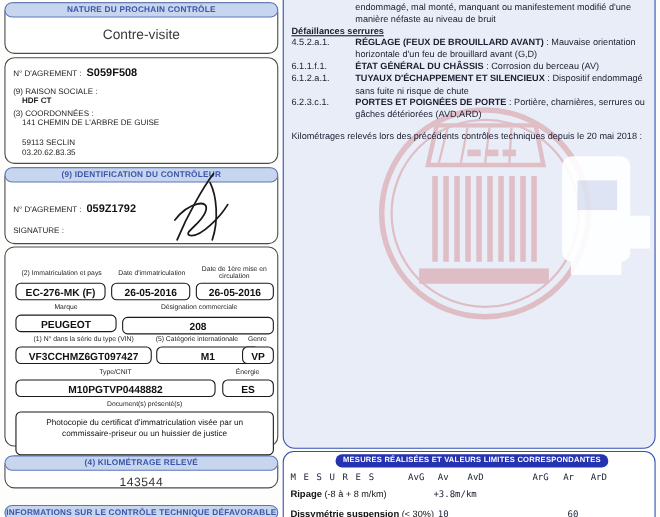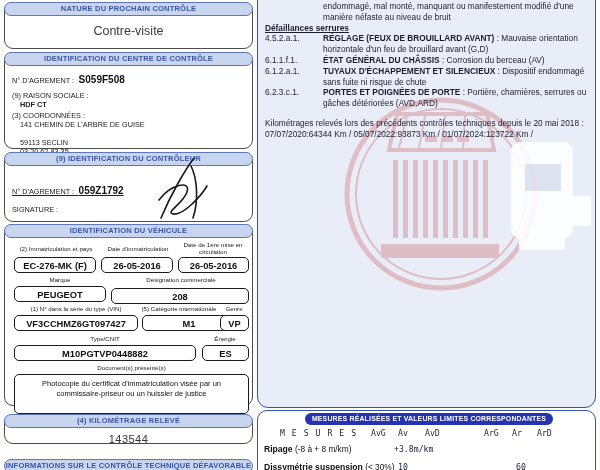--- a/index.html
+++ b/index.html
@@ -43,55 +43,53 @@
 </style>
 </head>
 <body>
 
 <div class="lbox" style="top:2px;height:47px;">
   <div class="lhead">NATURE DU PROCHAIN CONTRÔLE</div>
   <div class="cv">Contre-visite</div>
 </div>
 
 <div class="lbox" style="top:52px;height:97px;">
-  <div class="lhead">IDENTIFICATION DU CENTRE DE CONTRÔLE</div>
   <div style="padding:2px 7px 0 7px;">
     <div style="margin-top:1px;">
       <span class="lab7">N° D'AGREMENT :</span>
       <span class="bigval">S059F508</span>
     </div>
     <div class="lab7" style="margin-top:4px;">(9) RAISON SOCIALE :</div>
     <div class="lab7" style="margin-left:8px;font-weight:bold;">HDF CT</div>
     <div class="lab7" style="margin-top:2px;">(3) COORDONNÉES :</div>
     <div class="lab7" style="margin-left:8px;">141 CHEMIN DE L'ARBRE DE GUISE</div>
     <div class="lab7" style="margin-left:8px;margin-top:9px;">59113 SECLIN</div>
     <div class="lab7" style="margin-left:8px;">03.20.62.83.35</div>
   </div>
 </div>
 
 <div class="lbox" style="top:152px;height:70px;">
   <div class="lhead">(9) IDENTIFICATION DU CONTRÔLEUR</div>
   <div style="padding:2px 7px 0 7px;">
-    <div style="margin-top:12px;text-decoration:underline;">
+    <div style="margin-top:12px;">
       <span class="lab7">N° D'AGREMENT :</span>
       <span class="bigval">059Z1792</span>
     </div>
     <div class="lab7" style="margin-top:7px;">SIGNATURE :</div>
   </div>
   <svg class="sig" style="left:142px;top:3px;" width="70" height="66" viewBox="0 0 70 66">
     <g fill="none" stroke="#1a1a1a" stroke-width="1.6" stroke-linecap="round">
       <path d="M47,2 C38,14 24,38 14,62"></path>
       <path d="M12,44 C24,28 44,24 40,36 C36,48 18,56 26,58 C36,60 54,40 60,30"></path>
       <path d="M44,10 C50,22 52,44 46,62"></path>
     </g>
   </svg>
 </div>
 
 <div class="lbox" style="top:224px;height:182px;">
-  <div class="lhead">IDENTIFICATION DU VÉHICULE</div>
 
   <div class="vlabel" style="left:8px;top:21px;width:86px;">(2) Immatriculation et pays</div>
   <div class="vlabel" style="left:96px;top:21px;width:74px;">Date d'immatriculation</div>
   <div class="vlabel" style="left:172px;top:17px;width:72px;">Date de 1ère mise en circulation</div>
   <div class="vbox" style="left:9px;top:32px;width:82px;">EC-276-MK (F)</div>
   <div class="vbox" style="left:96px;top:32px;width:72px;">26-05-2016</div>
   <div class="vbox" style="left:173px;top:32px;width:71px;">26-05-2016</div>
 
   <div class="vlabel" style="left:9px;top:52px;width:92px;">Marque</div>
   <div class="vlabel" style="left:108px;top:52px;width:136px;">Désignation commerciale</div>
@@ -178,29 +176,28 @@
       <span>: Dispositif endommagé sans fuite ni risque de chute</span>
     </div>
     <div class="defect">
       <span class="dcode">6.2.3.c.1.</span>
       <b>PORTES ET POIGNÉES DE PORTE</b>
       <span>: Portière, charnières, serrures ou gâches détériorées (AVD,ARD)</span>
     </div>
 
     <div class="kmhist">
       <div>Kilométrages relevés lors des précédents contrôles techniques depuis le 20 mai 2018 :</div>
-      <div>07/07/2020:64344 Km / 05/07/2022:93873 Km / 01/07/2024:123722 Km /</div>
     </div>
   </div>
 </div>
 
 <div class="mbox">
   <div class="mbar">MESURES RÉALISÉES ET VALEURS LIMITES CORRESPONDANTES</div>
 
-  <span class="mono" style="left:6px;top:17px;letter-spacing:1px;margin-left:16px;">M E S U R E S</span>
+  <span class="mono" style="left:6px;top:17px;letter-spacing:1px;">M E S U R E S</span>
   <span class="mono" style="left:113px;top:17px;">AvG</span>
   <span class="mono" style="left:140px;top:17px;">Av</span>
   <span class="mono" style="left:167px;top:17px;">AvD</span>
   <span class="mono" style="left:226px;top:17px;">ArG</span>
   <span class="mono" style="left:254px;top:17px;">Ar</span>
   <span class="mono" style="left:279px;top:17px;">ArD</span>
 
   <span class="mrowlab" style="left:6px;top:33px;">
     <b>Ripage</b>
     <span>(-8 à + 8 m/km)</span>

